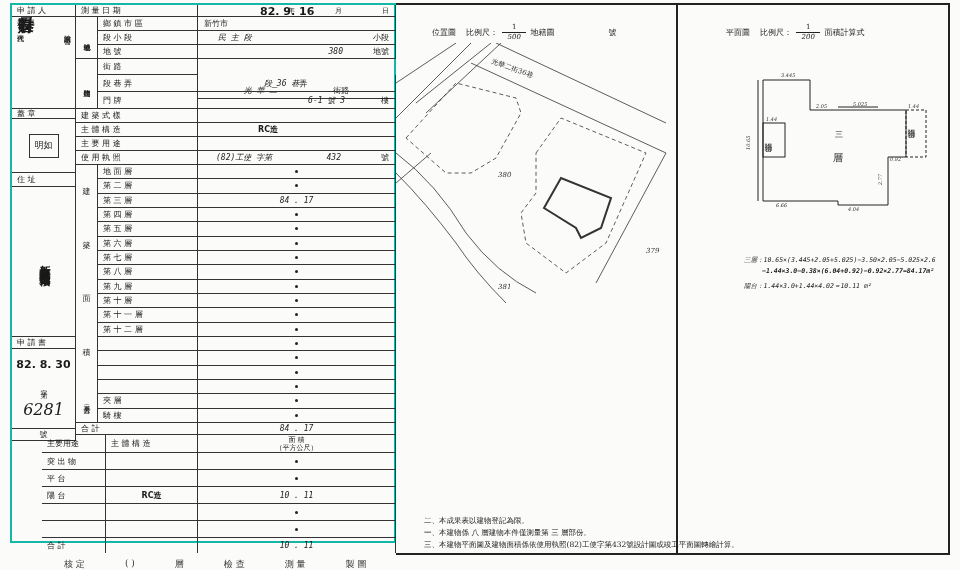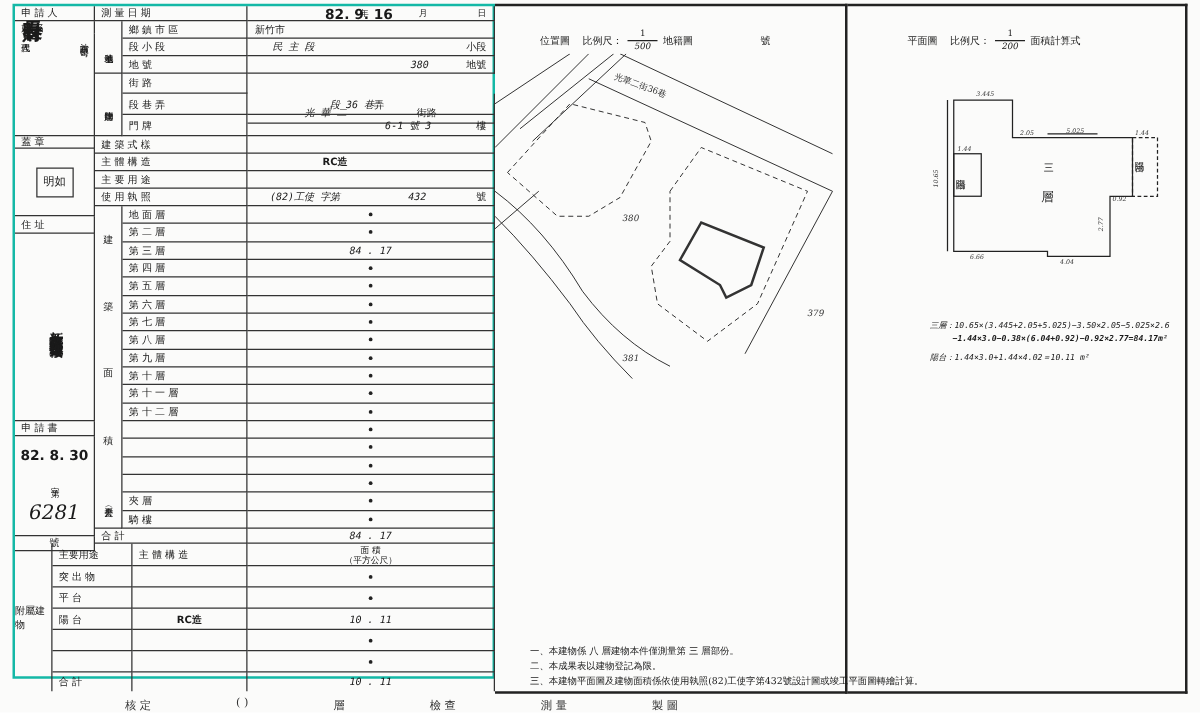--- a/index.html
+++ b/index.html
@@ -21,21 +21,21 @@
 
   
   .panel { position: absolute; top: 3px; height: 552px; border: 2px solid #222; border-left: none; }
   .ptitle { position: absolute; font-size: 8px; display: flex; align-items: center; gap: 4px; }
   .frac { display: inline-flex; flex-direction: column; align-items: center; font-size: 7px; line-height: 9px; }
   .frac .num { border-bottom: 1px solid #222; padding: 0 10px; }
   .frac .den { font-style: italic; }
   .notes { position: absolute; font-size: 7.5px; line-height: 12px; }
   .calc { position: absolute; font-size: 6.5px; font-style: italic; font-family: "DejaVu Sans Mono", monospace; line-height: 11px; }
   .stamp { border: 1px solid #333; font-size: 9px; width: 30px; height: 24px; display: flex; align-items: center; justify-content: center; }
-  .bottom-strip { position: absolute; left: 0; top: 558px; width: 960px; height: 12px; font-size: 9px; display: flex; gap: 68px; padding-left: 100px; color: #333; }
+  .bottom-strip { position: absolute; left: 0; top: 558px; width: 960px; height: 12px; font-size: 9px; display: flex; gap: 40px; padding-left: 64px; color: #333; }
 </style>
 </head>
 <body>
 
 <div class="sheet">
 
   <div class="form">
 
     <div class="cell lbl" style="left:0;top:0;width:64px;height:12px;">
         <span>申 請 人</span>
@@ -212,23 +212,20 @@
         <div class="cell val center" style="left: 186px; top: 389.333px; width: 198px; height: 14.3333px;">
           <span class="dot"></span>
         </div>
         <div class="cell val center" style="left: 186px; top: 403.667px; width: 198px; height: 14.3333px;">
           <span class="dot"></span>
         </div>
       </div>
 
     <div class="cell val center" style="left:186px;top:418px;width:198px;height:12px;">84 . 17</div>
 
-    <div class="cell" style="left:0;top:430px;width:30px;height:118px;flex-direction:column;justify-content:space-around;align-items:center;font-size:8px;border-bottom:none;">
-      <span>附屬建物</span>
-    </div>
     <div class="cell lbl" style="left:30px;top:430px;width:64px;height:18px;">主要用途</div>
     <div class="cell lbl" style="left:94px;top:430px;width:92px;height:18px;">主 體 構 造</div>
     <div class="cell" style="left:186px;top:430px;width:198px;height:18px;flex-direction:column;justify-content:center;font-size:7px;line-height:8px;">
       <span>面 積</span>
       <span>（平方公尺）</span>
     </div>
 
     <div id="annex-rows">
         <div class="cell lbl" style="left: 30px; top: 448px; width: 64px; height: 17px;">突 出 物</div>
         <div class="cell center bold" style="left: 94px; top: 448px; width: 92px; height: 17px;"></div>
@@ -337,22 +334,22 @@
     </svg>
 
     <div class="calc" style="left:66px;top:250px;">
       <div>三層：10.65×(3.445+2.05+5.025)−3.50×2.05−5.025×2.6</div>
       <div style="padding-left:18px;font-weight:bold;">−1.44×3.0−0.38×(6.04+0.92)−0.92×2.77=84.17m²</div>
       <div style="margin-top:4px;">陽台：1.44×3.0+1.44×4.02＝10.11 m²</div>
     </div>
   </div>
 
   <div class="notes" style="left:424px;top:515px;">
+    <div>二、本成果表以建物登記為限。</div>
     <div>一、本建物係  八  層建物本件僅測量第  三  層部份。</div>
-    <div>二、本成果表以建物登記為限。</div>
     <div>三、本建物平面圖及建物面積係依使用執照(82)工使字第432號設計圖或竣工平面圖轉繪計算。</div>
   </div>
 
   <div class="bottom-strip">
     <span>核 定</span>
     <span>( )</span>
     <span>層</span>
     <span>檢 查</span>
     <span>測 量</span>
     <span>製 圖</span>

